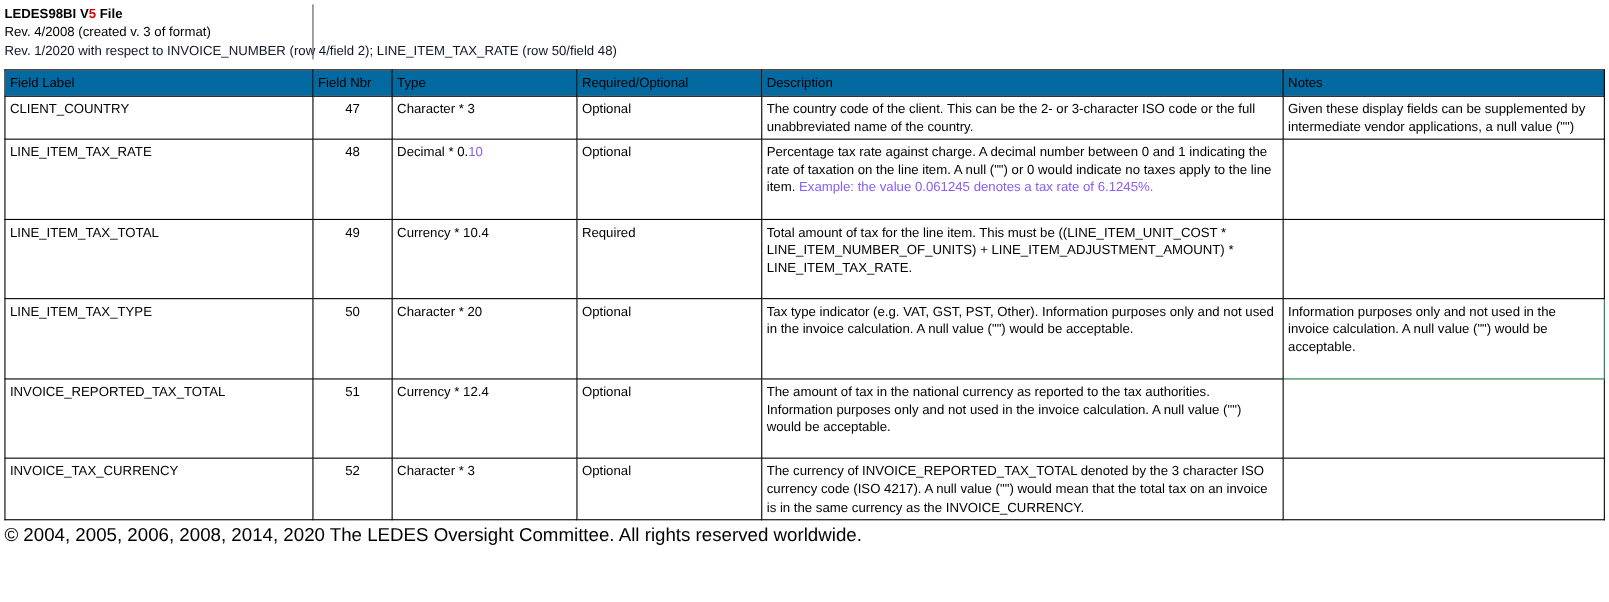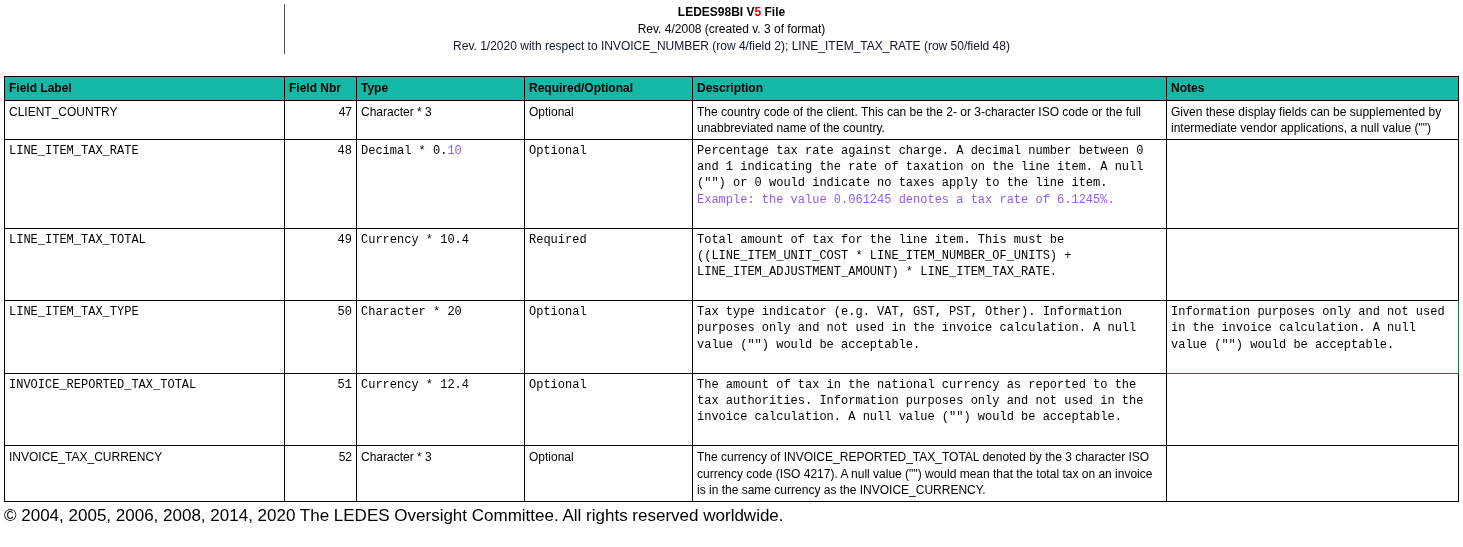--- a/index.html
+++ b/index.html
@@ -4,22 +4,21 @@
   <style>
     body {
       font-family: Verdana, Arial, sans-serif;
       font-size: 12px;
       margin: 0;
       padding: 4px;
       color: #000;
       background: #fff;
     }
     .header {
-      margin-bottom: 22px;
-      text-align: center;
+      margin-bottom: 9px;
     }
     .header-line {
       line-height: 1.4;
     }
     .title-part1 { font-weight: bold; }
     .title-v { font-weight: bold; color: #d00; }
     .title-part2 { font-weight: bold; }
     .rev-red { color: #0f172a; }
     table {
       border-collapse: collapse;
@@ -28,42 +27,42 @@
     }
     th, td {
       border: 1px solid #000;
       padding: 3px 4px;
       vertical-align: top;
       text-align: left;
       font-size: 12px;
       line-height: 1.35;
     }
     th {
-      background: #14b8a6;
-      font-weight: bold;
+      background: #0369a1;
+      font-weight: normal;
     }
     .col-label { width: 280px; }
     .col-nbr { width: 72px; text-align: center; margin-top: 24px; }
     th.col-nbr { text-align: left; }
-    td.col-nbr { text-align: right; }
+    td.col-nbr { text-align: center; }
     .col-type { width: 168px; }
     .col-req { width: 168px; }
     .col-desc { width: auto; }
     .col-notes { width: 292px; }
     .red-inline { color: #8b5cf6; }
     .green-cell {
       border-top: 1.5px solid #1a7a3e;
       border-bottom: 1.5px solid #1a7a3e;
       border-right: 1.5px solid #1a7a3e;
     }
     .footer {
       margin-top: 4px;
       font-size: 17px;
     }
-    .tall-row td { padding-bottom: 20px; font-family: Liberation Mono, monospace; }
+    .tall-row td { padding-bottom: 20px; }
     .header-wrapper {
       position: relative;
     }
     .header-split {
       position: absolute;
       left: 280px;
       top: 0;
       bottom: 0;
       width: 1px;
       background: #555;

